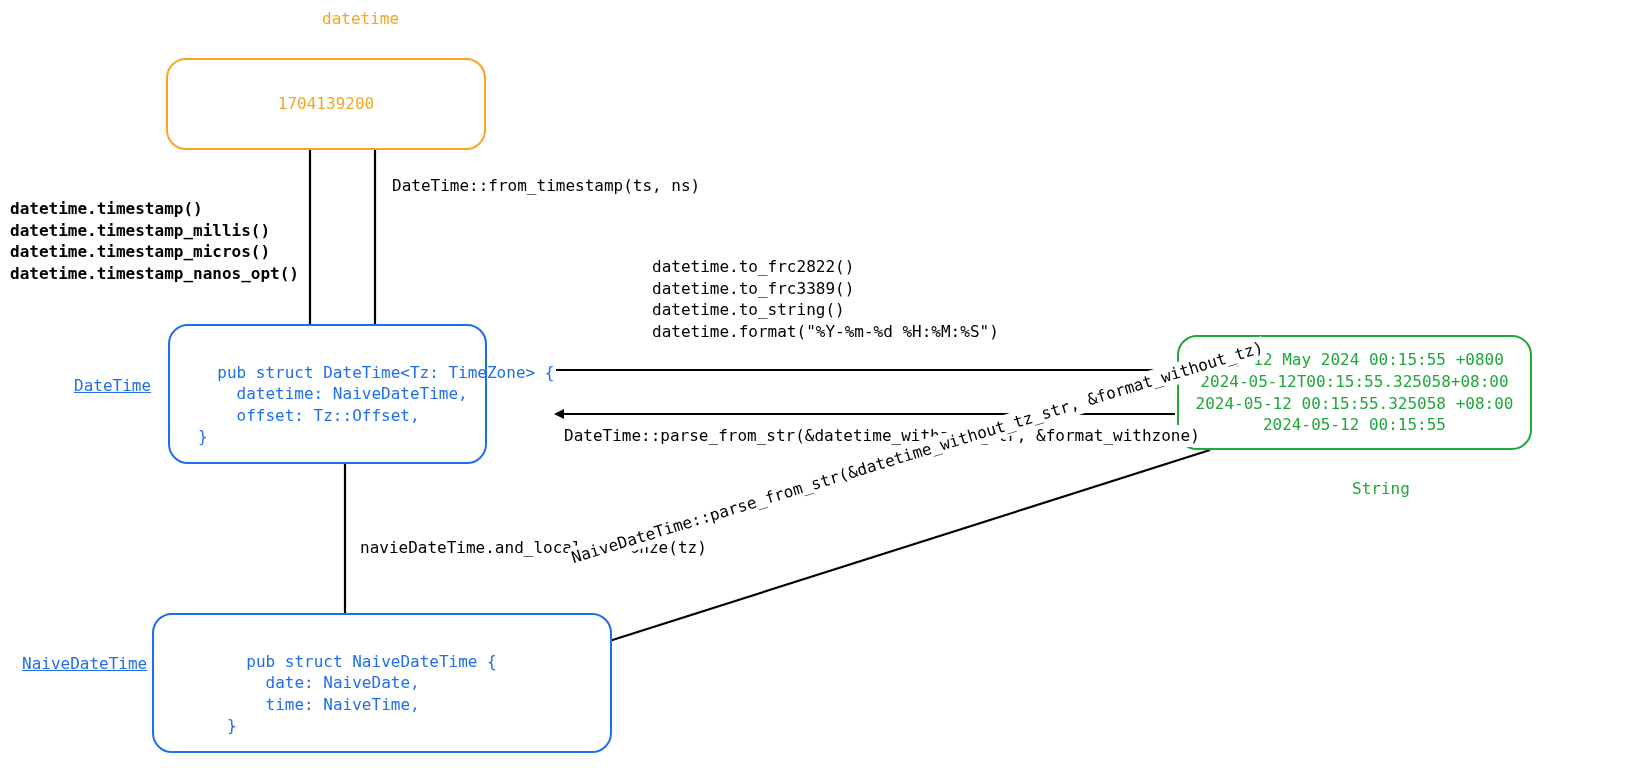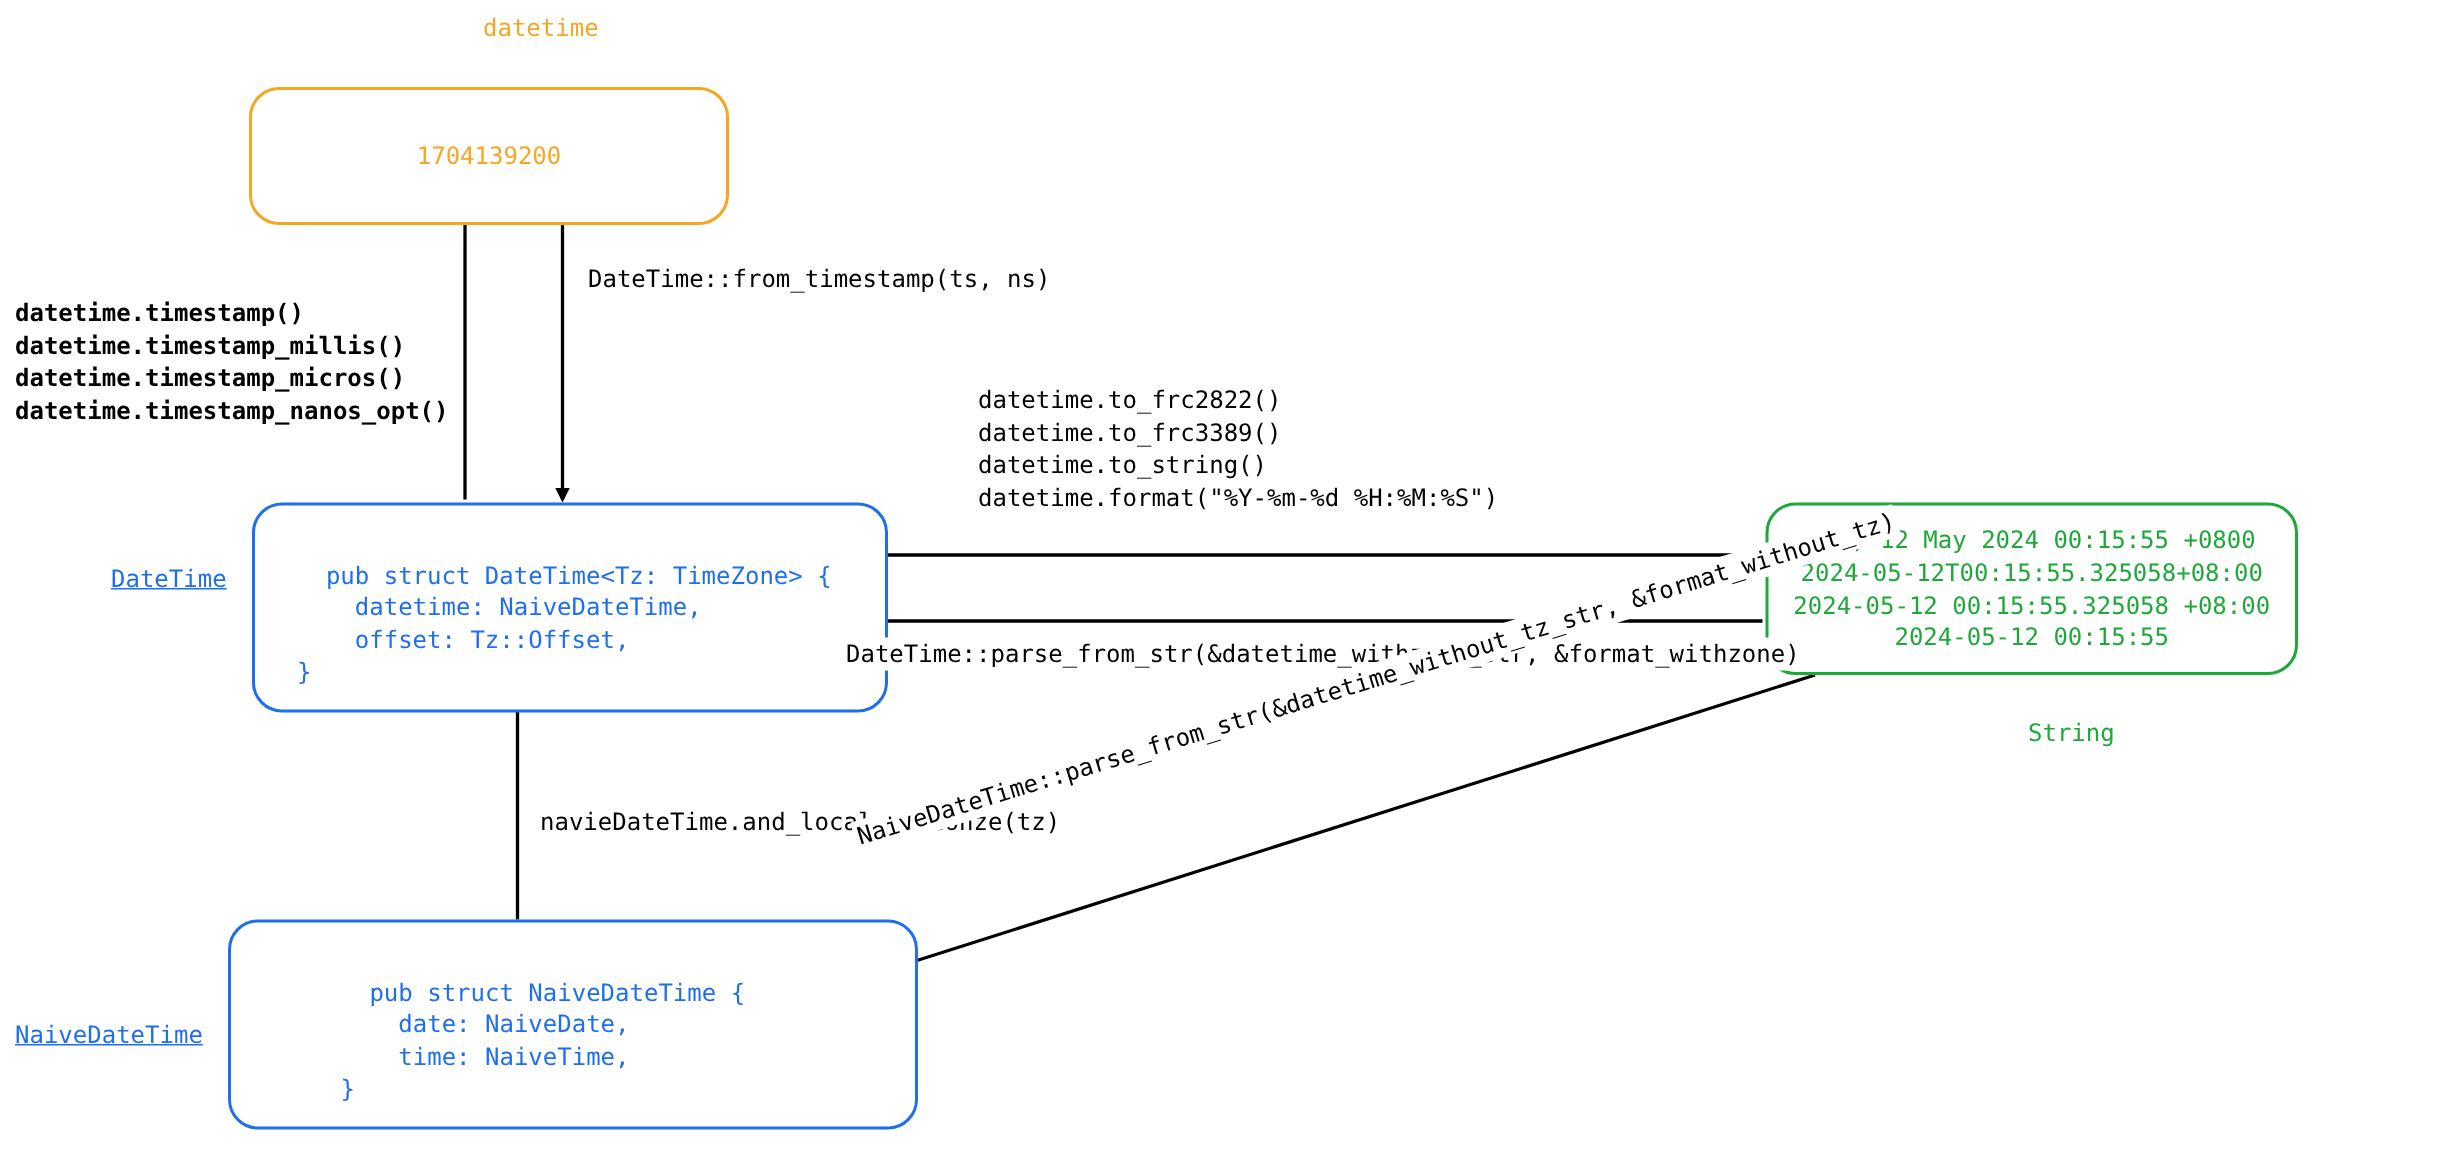--- a/index.html
+++ b/index.html
@@ -77,28 +77,28 @@
 
   <line class="arrow" x1="1210" y1="450" x2="540" y2="663" marker-end="url(#arrowhead)"></line>
 </svg>
 
 <div class="label label-orange" style="left:320px; top:8px;">datetime</div>
 <div class="node node-orange" style="left:166px; top:42px; width:320px; height:92px; display:flex; align-items:center; justify-content:center;margin-top:16px;">
   <span>1704139200</span>
 </div>
 
 <div class="label label-blue" style="left:72px; top:375px;">DateTime</div>
-<div class="node node-blue" style="left:168px; top:335px; width:424px; text-align:left;padding-left:28px;">
+<div class="node node-blue" style="left:168px; top:324px; width:319px; text-align:left;padding-left:28px;">
   <span>pub struct DateTime&lt;Tz: TimeZone&gt; {
     datetime: NaiveDateTime,
     offset: Tz::Offset,
 }</span>
 </div>
 
-<div class="label label-blue" style="left:8px; top:653px;margin-top:26px;">NaiveDateTime</div>
+<div class="label label-blue" style="left:20px; top:653px;">NaiveDateTime</div>
 <div class="node node-blue" style="left:152px; top:613px; width:460px; text-align:left; padding-left:73px;">
   <span>pub struct NaiveDateTime {
     date: NaiveDate,
     time: NaiveTime,
 }</span>
 </div>
 
 <div class="label label-green" style="left:1350px; top:478px;">String</div>
 <div class="node node-green" style="left:1177px; top:335px; width:355px; height:115px; display:flex; align-items:center; justify-content:center; padding:10px;">
   <span>Sun, 12 May 2024 00:15:55 +0800

